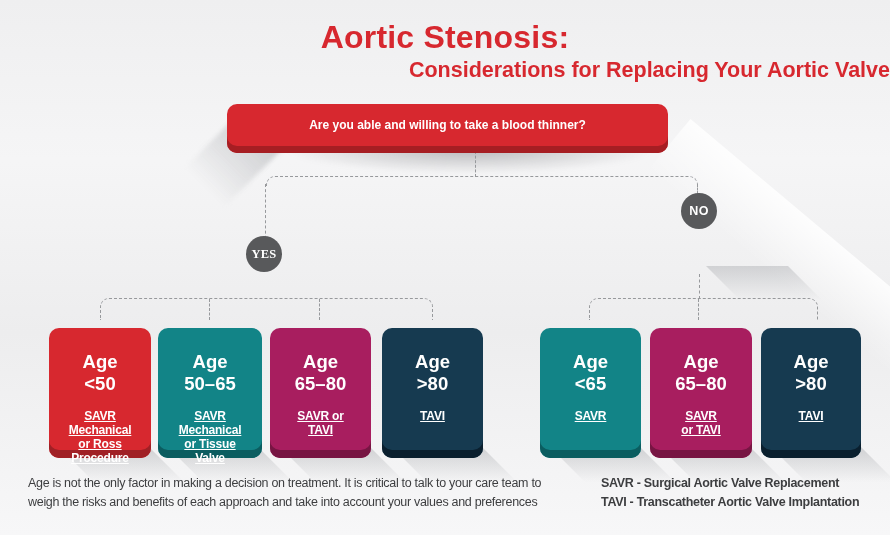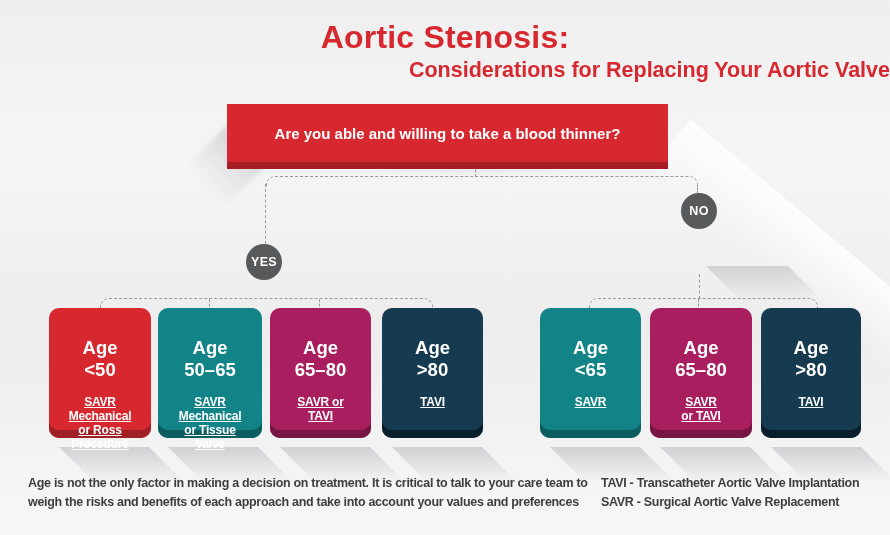--- a/index.html
+++ b/index.html
@@ -21,53 +21,53 @@
     background:linear-gradient(180deg, rgba(170,172,176,.45), rgba(170,172,176,0) 80%); }
   .wedge { top:447px; width:90px; height:44px; transform:skewX(45deg); transform-origin:top left;
     background:linear-gradient(180deg, rgba(160,162,166,.42), rgba(160,162,166,0) 80%); }
   .w1{left:59px}.w2{left:168px}.w3{left:280px}.w4{left:392px}.w5{left:550px}.w6{left:660px}.w7{left:771px}
   
   .title    { position:absolute; top:19px; left:0; width:100%; text-align:center;
               font-size:32px; font-weight:bold; color:#d7282f; letter-spacing:.2px; z-index:3; }
   .subtitle { position:absolute; top:58px; left:0; width:100%; text-align:right;
               font-size:21.5px; font-weight:bold; color:#d7282f; z-index:3; }
   
-  .banner { position:absolute; left:227px; top:104px; width:441px; height:65px; border-radius:0;
+  .banner { position:absolute; left:227px; top:104px; width:441px; height:49px; border-radius:10px;
             display:flex; align-items:center; justify-content:center; padding-bottom:7px;
-            color:#fff; font-weight:bold; font-size:15px; z-index:3; }
+            color:#fff; font-weight:bold; font-size:12px; z-index:3; }
   .node { position:absolute; width:36px; height:36px; border-radius:50%; display:flex; align-items:center;
           justify-content:center; color:#fff; font-weight:bold; font-size:12.5px; letter-spacing:.3px; z-index:3; }
-  .node--yes { left:246px; top:244px; }
+  .node--yes { left:246px; top:236px;font-family:Liberation Serif, serif; }
   .node--no  { left:681px; top:193px; }
   .valve { position:absolute; left:636px; top:236px; width:128px; height:40px; border-radius:9px;
            display:flex; align-items:center; justify-content:center; padding-bottom:5px;
            color:#fff; font-weight:bold; font-size:16px; z-index:3; }
   
   .dash  { position:absolute; z-index:1; }
   .dash-v { width:0; border-left:1.5px dashed #97999c; }
   .dash-bus { border:1.5px dashed #97999c; border-bottom:none; border-radius:9px 9px 0 0; }
   .c-banner-drop { left:475px; top:151px; height:26px; }
   .c-bus-top     { left:266px; top:176px; width:432px; height:10px; }
   .c-yes-drop    { left:265px; top:184px; height:60px; }
   .c-no-drop     { left:697px; top:184px; height:10px; }
   .c-valve-drop  { left:699px; top:274px; height:25px; }
   .c-bus-left    { left:100px; top:298px; width:333px; height:22px; }
   .c-bus-right   { left:589px; top:298px; width:229px; height:22px; }
   .stub          { top:299px; height:21px; }
   .s1{left:209px}.s2{left:319px}.s3{left:698px}
   
-  .tbox { position:absolute; top:308px; height:130px; border-radius:10px; z-index:2;
-          color:#fff; text-align:center; font-weight:bold; padding-top:29px; }
+  .tbox { position:absolute; top:328px; height:130px; border-radius:10px; z-index:2;
+          color:#fff; text-align:center; font-weight:bold; padding-top:23px; }
   .tbox .age { font-size:18.5px; line-height:1.18; white-space:pre-line; }
   .tbox .treatment { margin-top:14px; font-size:12px; line-height:1.18; white-space:pre-line; letter-spacing:-.2px;text-decoration:underline; }
   .b1{left:49px;width:102px}.b2{left:158px;width:104px}.b3{left:270px;width:101px}.b4{left:382px;width:101px}
   .b5{left:540px;width:101px}.b6{left:650px;width:102px}.b7{left:761px;width:100px}
   
   .footnote { position:absolute; left:28px; top:474px; z-index:3; white-space:pre-line;
-              font-size:12.5px; font-weight:bold; color:#3d3e40; line-height:1.5; letter-spacing:-.3px; }
+              font-size:12.5px; font-weight:normal; color:#3d3e40; line-height:1.5; letter-spacing:-.3px; }
   .legend { position:absolute; left:601px; top:474px; z-index:3;
             font-size:12.5px; font-weight:bold; color:#3d3e40; line-height:1.5; letter-spacing:-.3px; }
 </style>
 </head>
 <body>
 
 <div class="stage">
 
   <div class="streak banner-fold"></div>
   <div class="streak banner-shadow"></div>
@@ -147,17 +147,17 @@
   </div>
   <div class="tbox b7" style="background: rgb(22, 58, 80); box-shadow: rgb(10, 31, 46) 0px -8px 0px inset;">
     <div class="age">Age
 &gt;80</div>
     <div class="treatment">TAVI</div>
   </div>
 
   <div class="footnote">Age is not the only factor in making a decision on treatment. It is critical to talk to your care team to
 weigh the risks and benefits of each approach and take into account your values and preferences</div>
   <div class="legend">
+    <div>SAVR - Surgical Aortic Valve Replacement</div>
     <div>TAVI - Transcatheter Aortic Valve Implantation</div>
-    <div>SAVR - Surgical Aortic Valve Replacement</div>
   </div>
 
 </div>
 
 </body></html>

